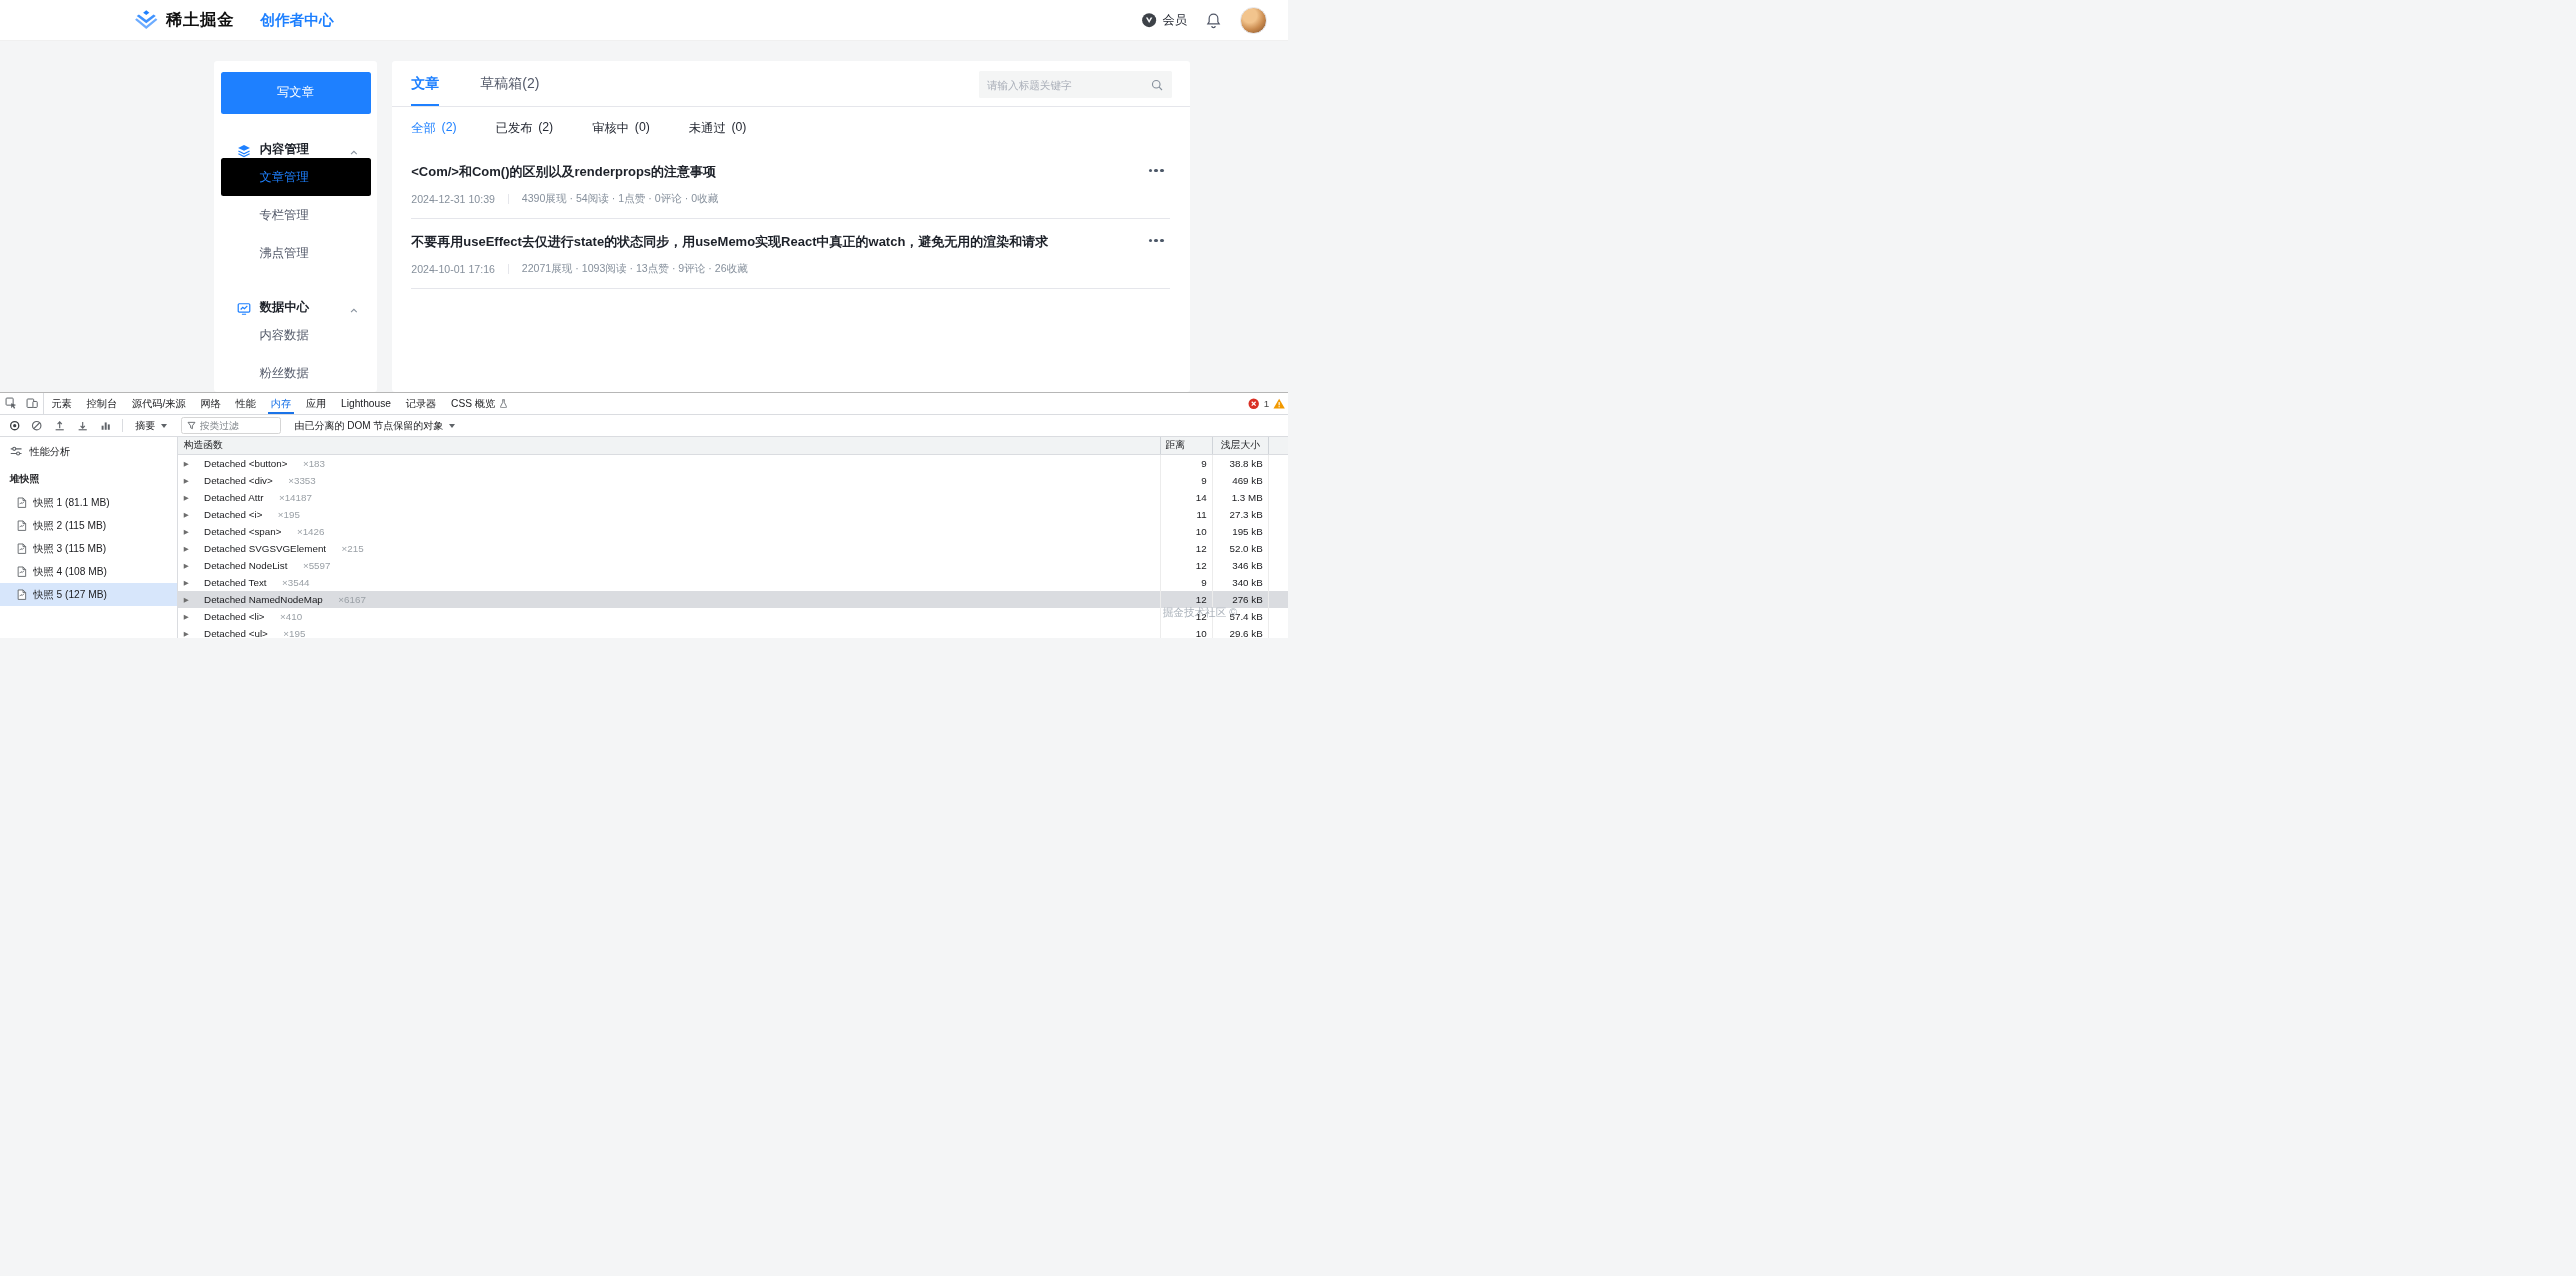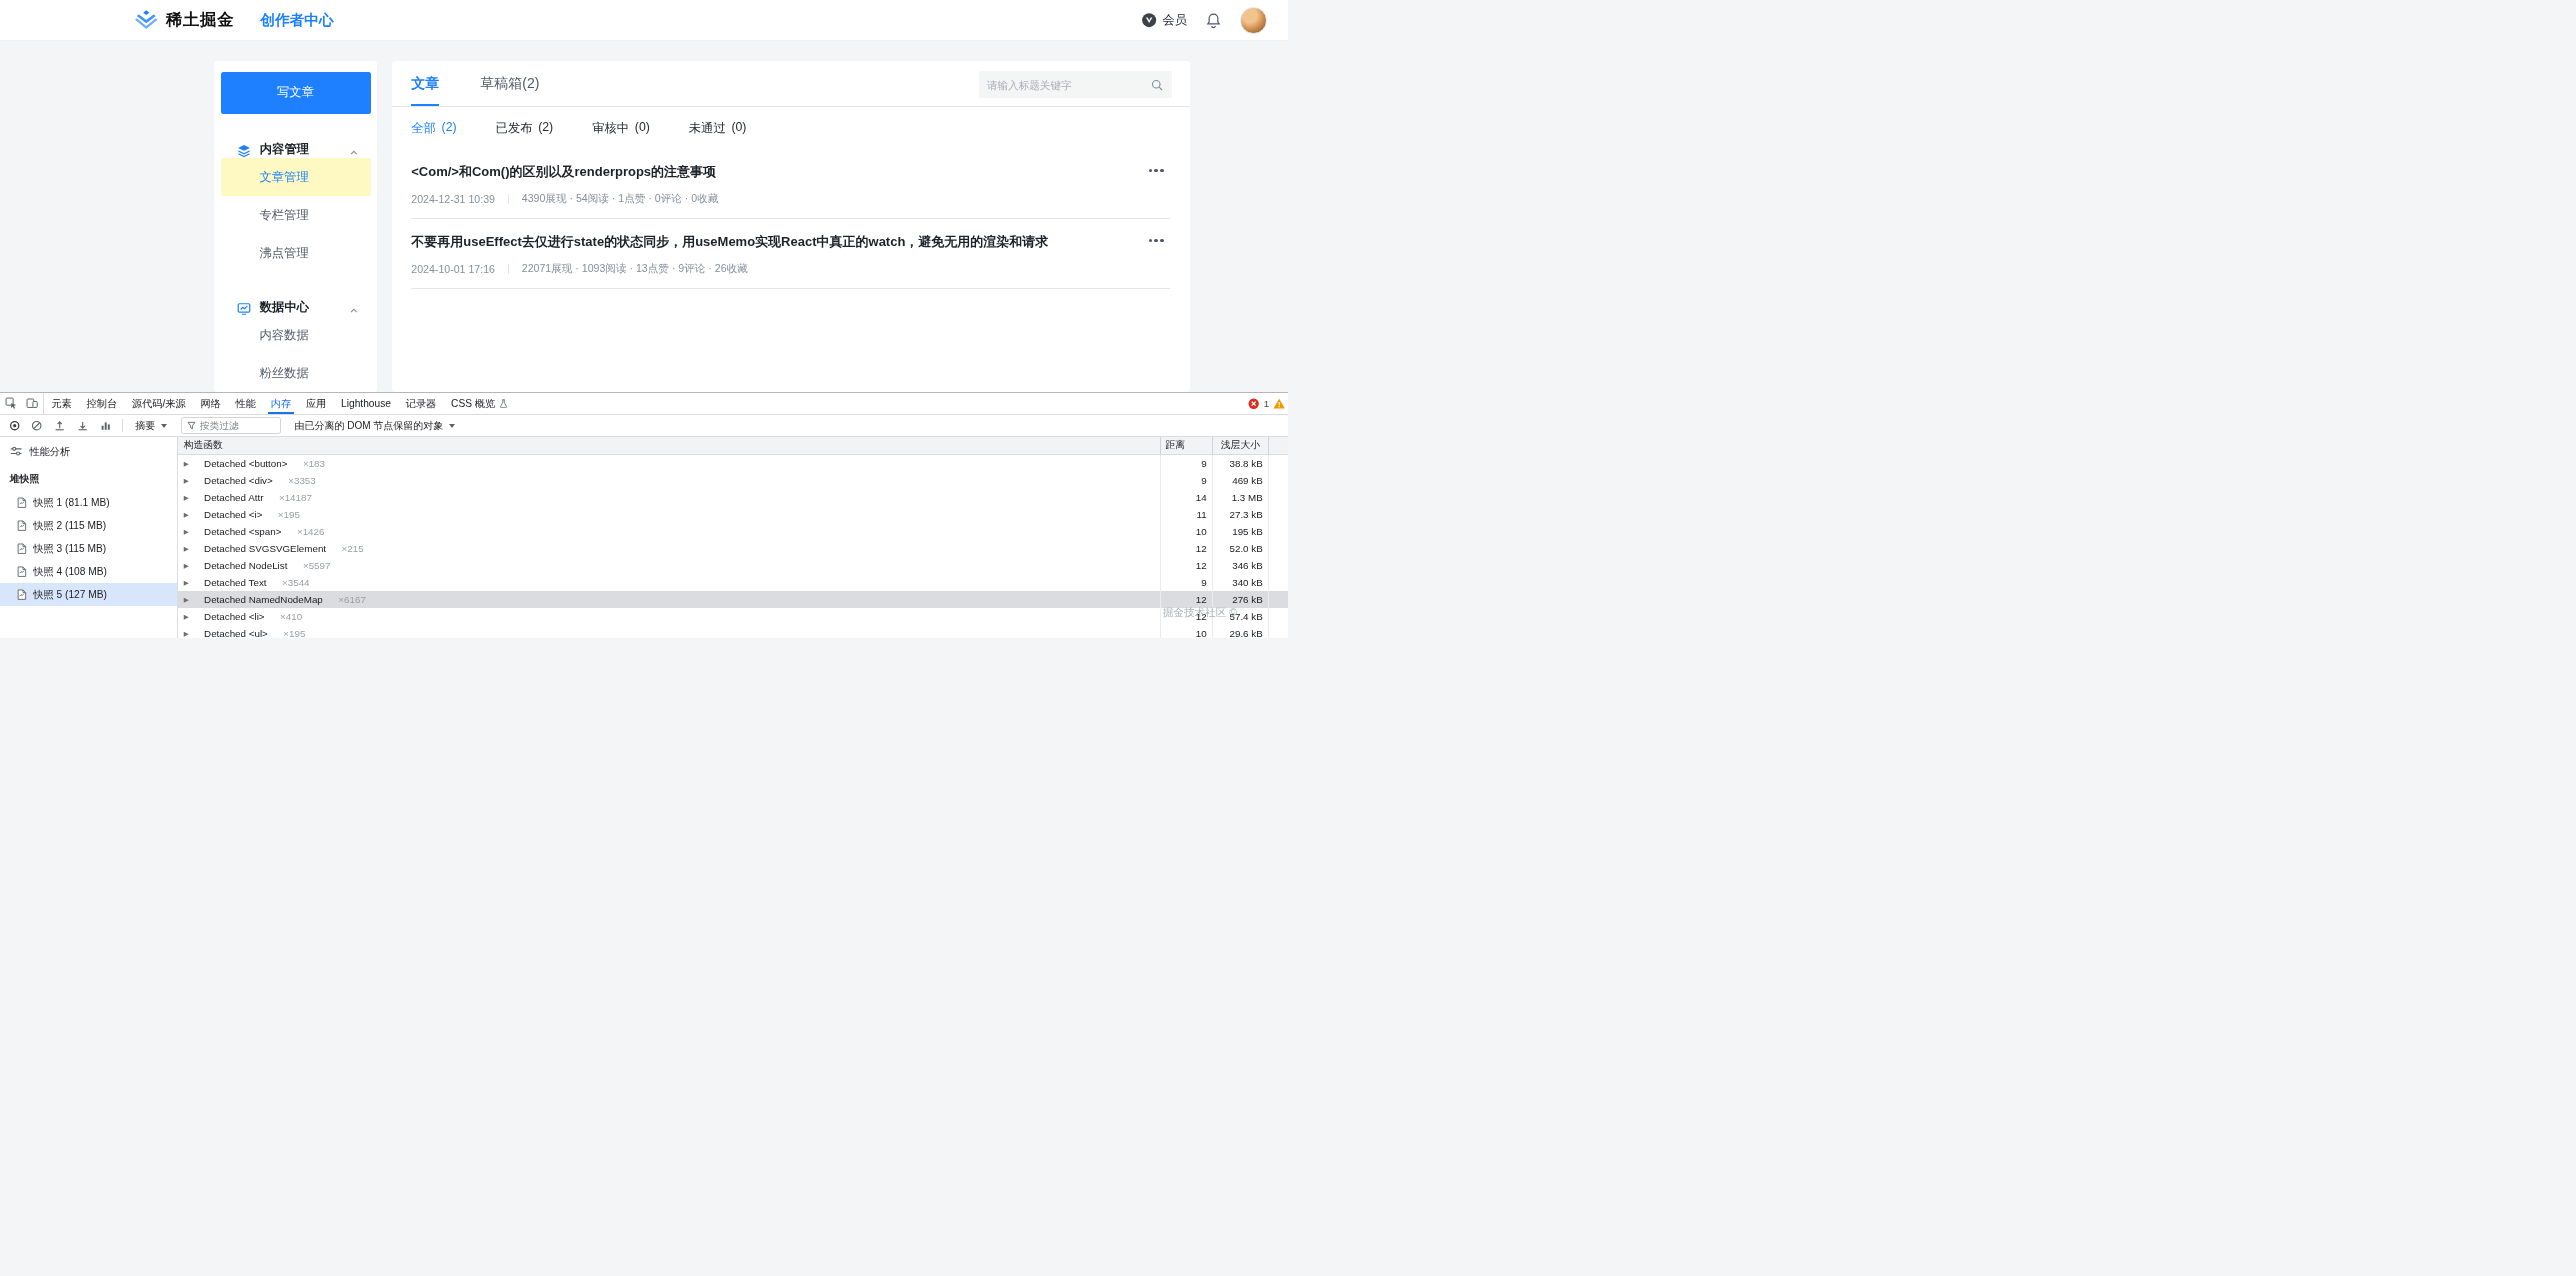--- a/index.html
+++ b/index.html
@@ -27,21 +27,21 @@
   .write-btn{display:block;width:100%;height:42px;background:#1e80ff;color:#fff;
     border:none;border-radius:2.5px;font-size:12.3px;cursor:pointer;font-family:inherit}
   .menu-section{margin-top:4.9px}
   .menu-section-header{display:flex;align-items:flex-end;height:39px;padding:0 11.4px 0 16.3px;
     font-size:12.3px;font-weight:bold;color:#1d2129;cursor:pointer}
   .sec-icon{display:flex;width:14px;height:14px;margin-right:9px}
   .sec-icon svg{width:14px;height:14px}
   .chev{margin-left:auto;display:flex}
   .menu-item{height:38px;line-height:38px;padding-left:39px;font-size:12.3px;color:#515767;
     border-radius:2.5px;cursor:pointer}
-  .menu-item.active{background:#fef9c3;color:#1e80ff}
+  .menu-item.active{background:#000000;color:#1e80ff}
 
   .main-panel{width:798px;flex:none;height:100%;background:#fff;border-radius:3.3px;position:relative;overflow:hidden}
   .tabs-row{height:46px;display:flex;align-items:flex-end;padding:0 19.6px;
     border-bottom:0.8px solid #e5e6eb;position:relative}
   .content-tabs{display:flex;height:100%}
   .tab{font-size:14px;color:#515767;margin-right:41px;display:flex;align-items:center;
     position:relative;cursor:pointer}
   .tab.active{color:#1e80ff;font-weight:600}
   .tab.active::after{content:"";position:absolute;bottom:0;left:0;right:0;height:2.5px;background:#1e80ff}
   .search-box{position:absolute;right:18px;top:9.8px;width:193px;height:27px;background:#f4f5f5;

